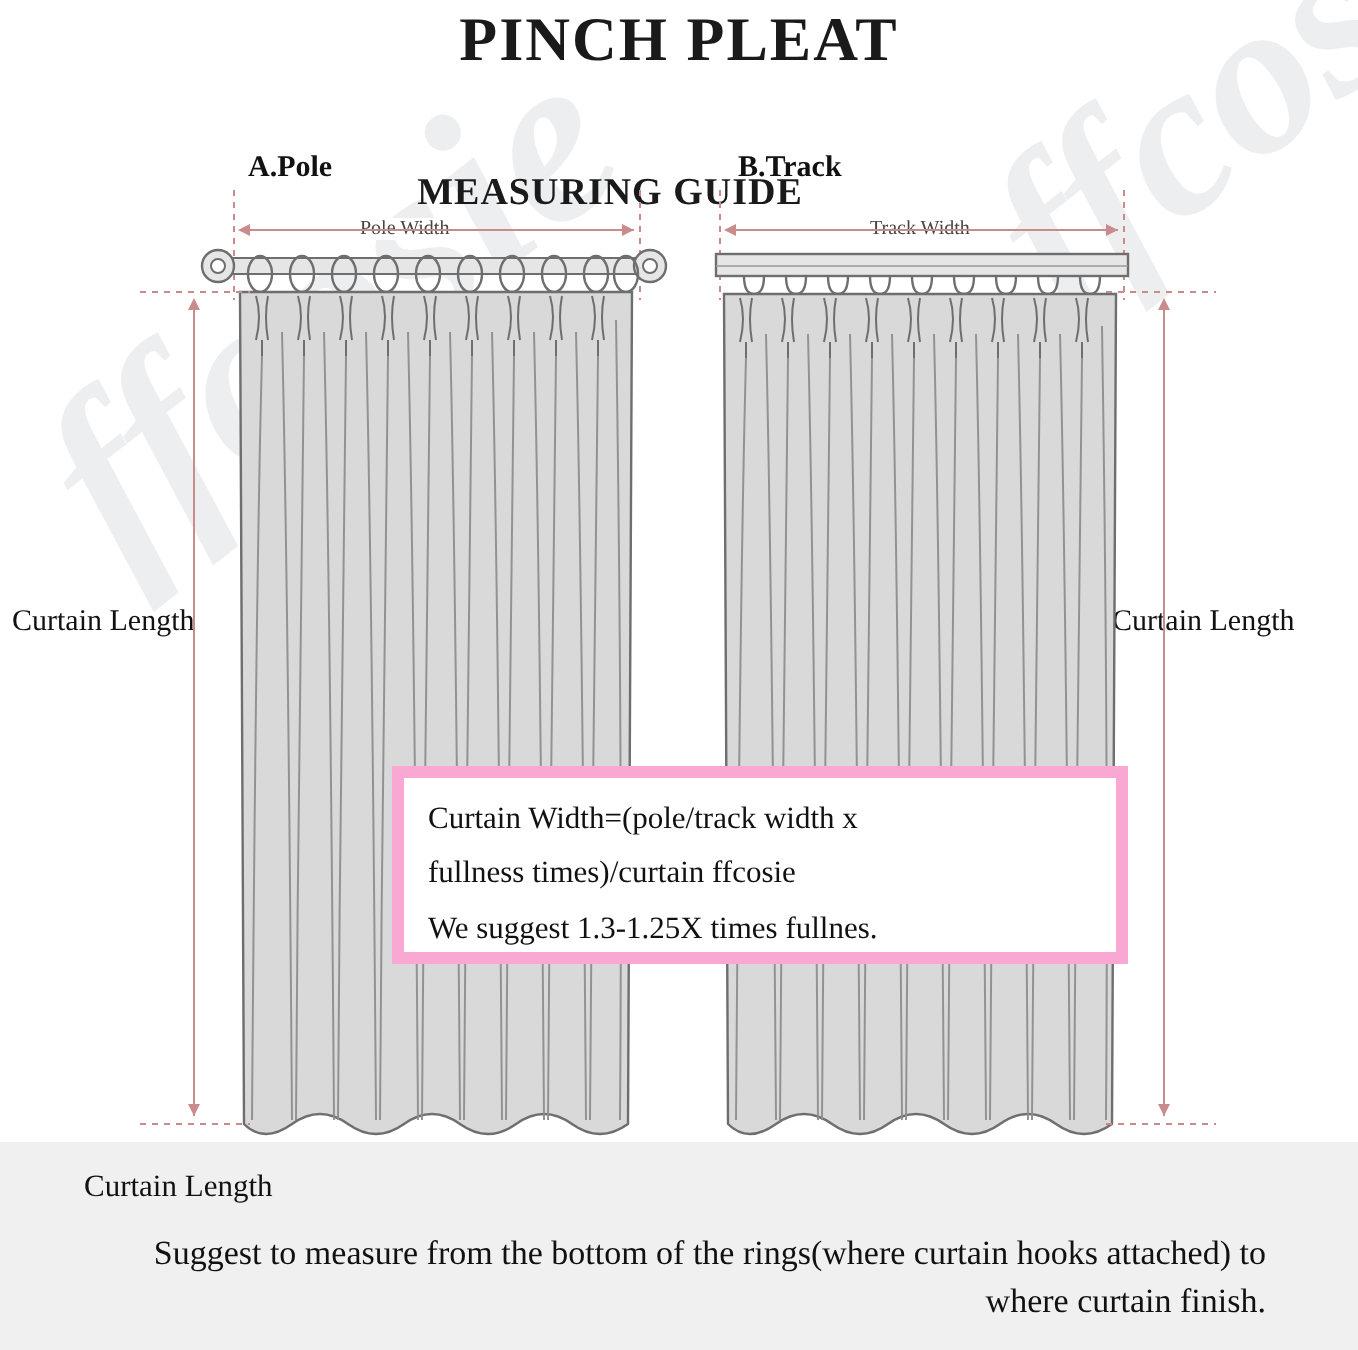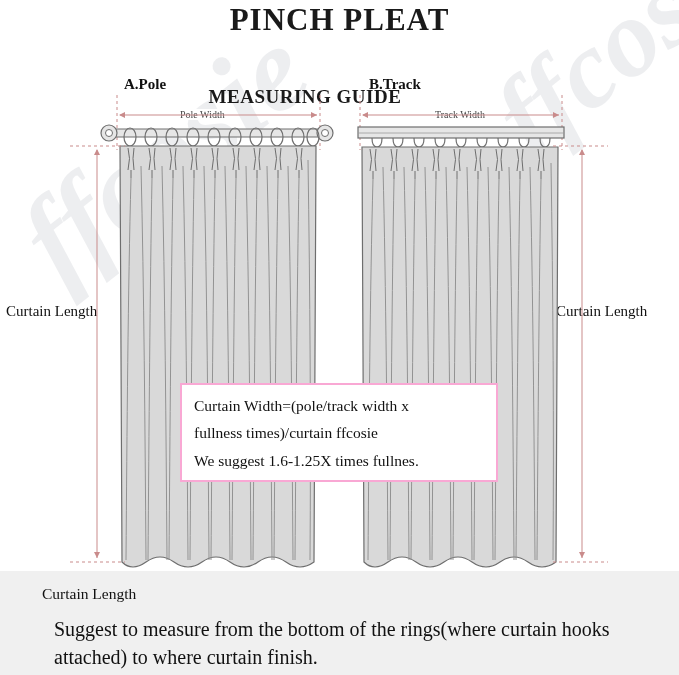--- a/index.html
+++ b/index.html
@@ -65,26 +65,26 @@
     position: absolute;
     font-size: 15px;
     color: #111;
   }
   #len-left  { top: 303px; left: 6px; }
   #len-right { top: 303px; left: 556px; }
 
   
   .callout {
     position: absolute;
-    left: 180px;
+    left: 196px;
     top: 383px;
-    width: 318px;
+    width: 368px;
     height: 99px;
     background: #ffffff;
-    border: 2px solid #f9a8d4;
+    border: 6px solid #f9a8d4;
     padding: 10px 12px 0 12px;
     box-sizing: border-box;
   }
   .callout p {
     margin: 0 0 6px 0;
     font-size: 15.5px;
     line-height: 1.38;
     color: #111;
   }
 
@@ -108,23 +108,24 @@
     background: #8c8c8c;
   }
   .footer h4 {
     margin: 0 0 4px 0;
     font-size: 15.5px;
     font-weight: normal;
     color: #111;
   }
   .footer p {
     margin: 12px;
-    font-size: 20px;
+    font-size: 17px;
     line-height: 1.42;
     color: #111;
+    text-align: right;
   }
 
   
   .watermark {
     position: absolute;
     font-family: "Liberation Serif", serif;
     color: rgba(140,150,160,0.16);
     font-style: italic;
     font-weight: bold;
     pointer-events: none;
@@ -300,20 +301,20 @@
 
     <line x1="553" y1="146" x2="608" y2="146" stroke="#c98b8b" stroke-width="1" stroke-dasharray="3,3"></line>
     <line x1="553" y1="562" x2="608" y2="562" stroke="#c98b8b" stroke-width="1" stroke-dasharray="3,3"></line>
     <line x1="582" y1="150" x2="582" y2="558" stroke="#c98b8b" stroke-width="1" marker-start="url(#arS)" marker-end="url(#ar)"></line>
   </g>
 </svg>
 
 <div class="callout">
   <p>Curtain Width=(pole/track width x</p>
   <p>fullness times)/curtain ffcosie</p>
-  <p>We suggest 1.6-1.25X times fullnes.</p>
+  <p>We suggest 1.3-1.25X times fullnes.</p>
 </div>
 
 <div class="footer-bar"></div>
 <div class="footer">
   <h4>Curtain Length</h4>
   <p>Suggest to measure from the bottom of the rings(where curtain hooks attached) to where curtain finish.</p>
 </div>
 
 </body></html>

